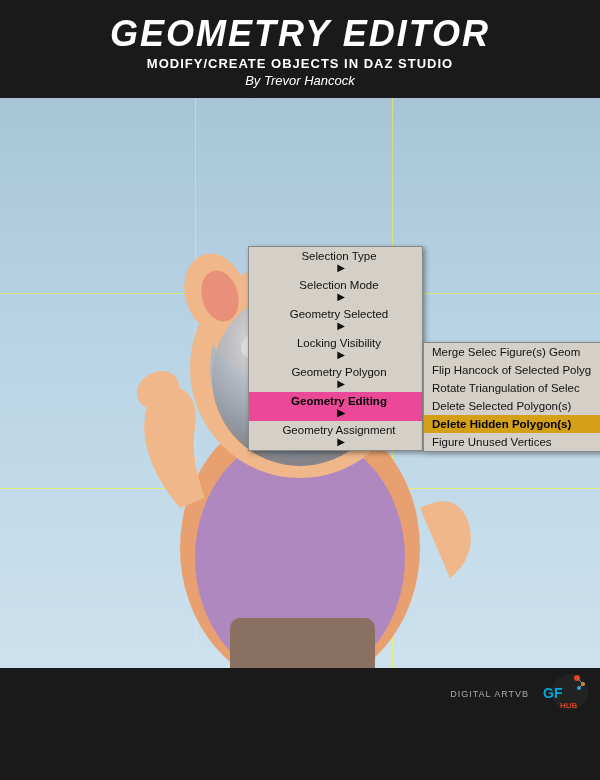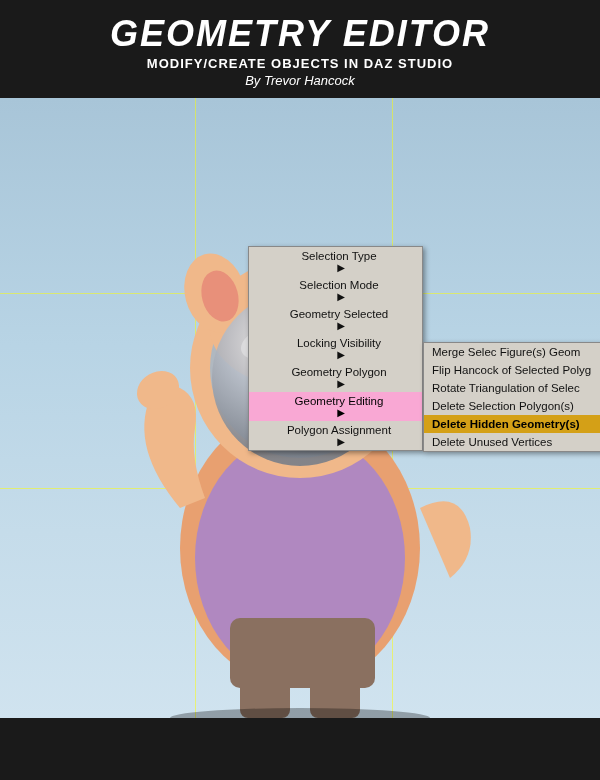--- a/index.html
+++ b/index.html
@@ -108,23 +108,23 @@
       align-items: center;
       justify-content: flex-start;
       padding: 3px 1px 3px 8px;
       color: #111;
       cursor: pointer;
       white-space: nowrap;
       flex-direction: column;
     }
 
     .menu-item.active {
-      background: #f9a8d4;
+      background: #ec4899;
       color: #000;
-      font-weight: normal;
+      font-weight: bold;
     }
 
     .menu-item .arrow {
       font-size: 10px;
       margin-left: 4px;
     }
 
     
     .submenu {
       background: #d4d0c8;
@@ -272,41 +272,61 @@
         </div>
         <div class="menu-item">
           <span>Geometry Polygon</span>
           <span class="arrow">▶</span>
         </div>
         <div class="menu-item active">
           <span>Geometry Editing</span>
           <span class="arrow">▶</span>
         </div>
         <div class="menu-item">
-          <span>Polygon Assignment</span>
+          <span>Geometry Assignment</span>
           <span class="arrow">▶</span>
         </div>
       </div>
 
       <div class="submenu">
         <div class="submenu-item">
           <span>Merge Selec Figure(s) Geom</span>
         </div>
         <div class="submenu-item">
           <span>Flip Hancock of Selected Polyg</span>
         </div>
         <div class="submenu-item">
           <span>Rotate Triangulation of Selec</span>
         </div>
         <div class="submenu-item">
-          <span>Delete Selection Polygon(s)</span>
+          <span>Delete Selected Polygon(s)</span>
         </div>
         <div class="submenu-item highlighted">
-          <span>Delete Hidden Geometry(s)</span>
-        </div>
-        <div class="submenu-item">
-          <span>Delete Unused Vertices</span>
+          <span>Delete Hidden Polygon(s)</span>
+        </div>
+        <div class="submenu-item">
+          <span>Figure Unused Vertices</span>
         </div>
       </div>
     </div>
 
+    <div class="bottom-bar">
+      <div class="logo-area">
+        <div class="digital-artvb">DIGITAL ARTVB</div>
+
+        <svg class="logo-icon" viewBox="0 0 55 45">
+
+          <circle cx="35" cy="22" r="18" fill="#222"></circle>
+
+          <text x="8" y="28" font-size="14" font-weight="bold" fill="#00aadd" font-family="Arial">GF</text>
+
+          <text x="25" y="38" font-size="8" font-weight="bold" fill="#cc4422" font-family="Arial">HUB</text>
+
+          <circle cx="42" cy="8" r="3" fill="#dd4422"></circle>
+          <circle cx="48" cy="14" r="2" fill="#dd8822"></circle>
+          <circle cx="44" cy="18" r="2" fill="#22aadd"></circle>
+          <line x1="42" y1="8" x2="48" y2="14" stroke="#888" stroke-width="1"></line>
+          <line x1="48" y1="14" x2="44" y2="18" stroke="#888" stroke-width="1"></line>
+        </svg>
+      </div>
+    </div>
   </div>
 </div>
 
 </body></html>

